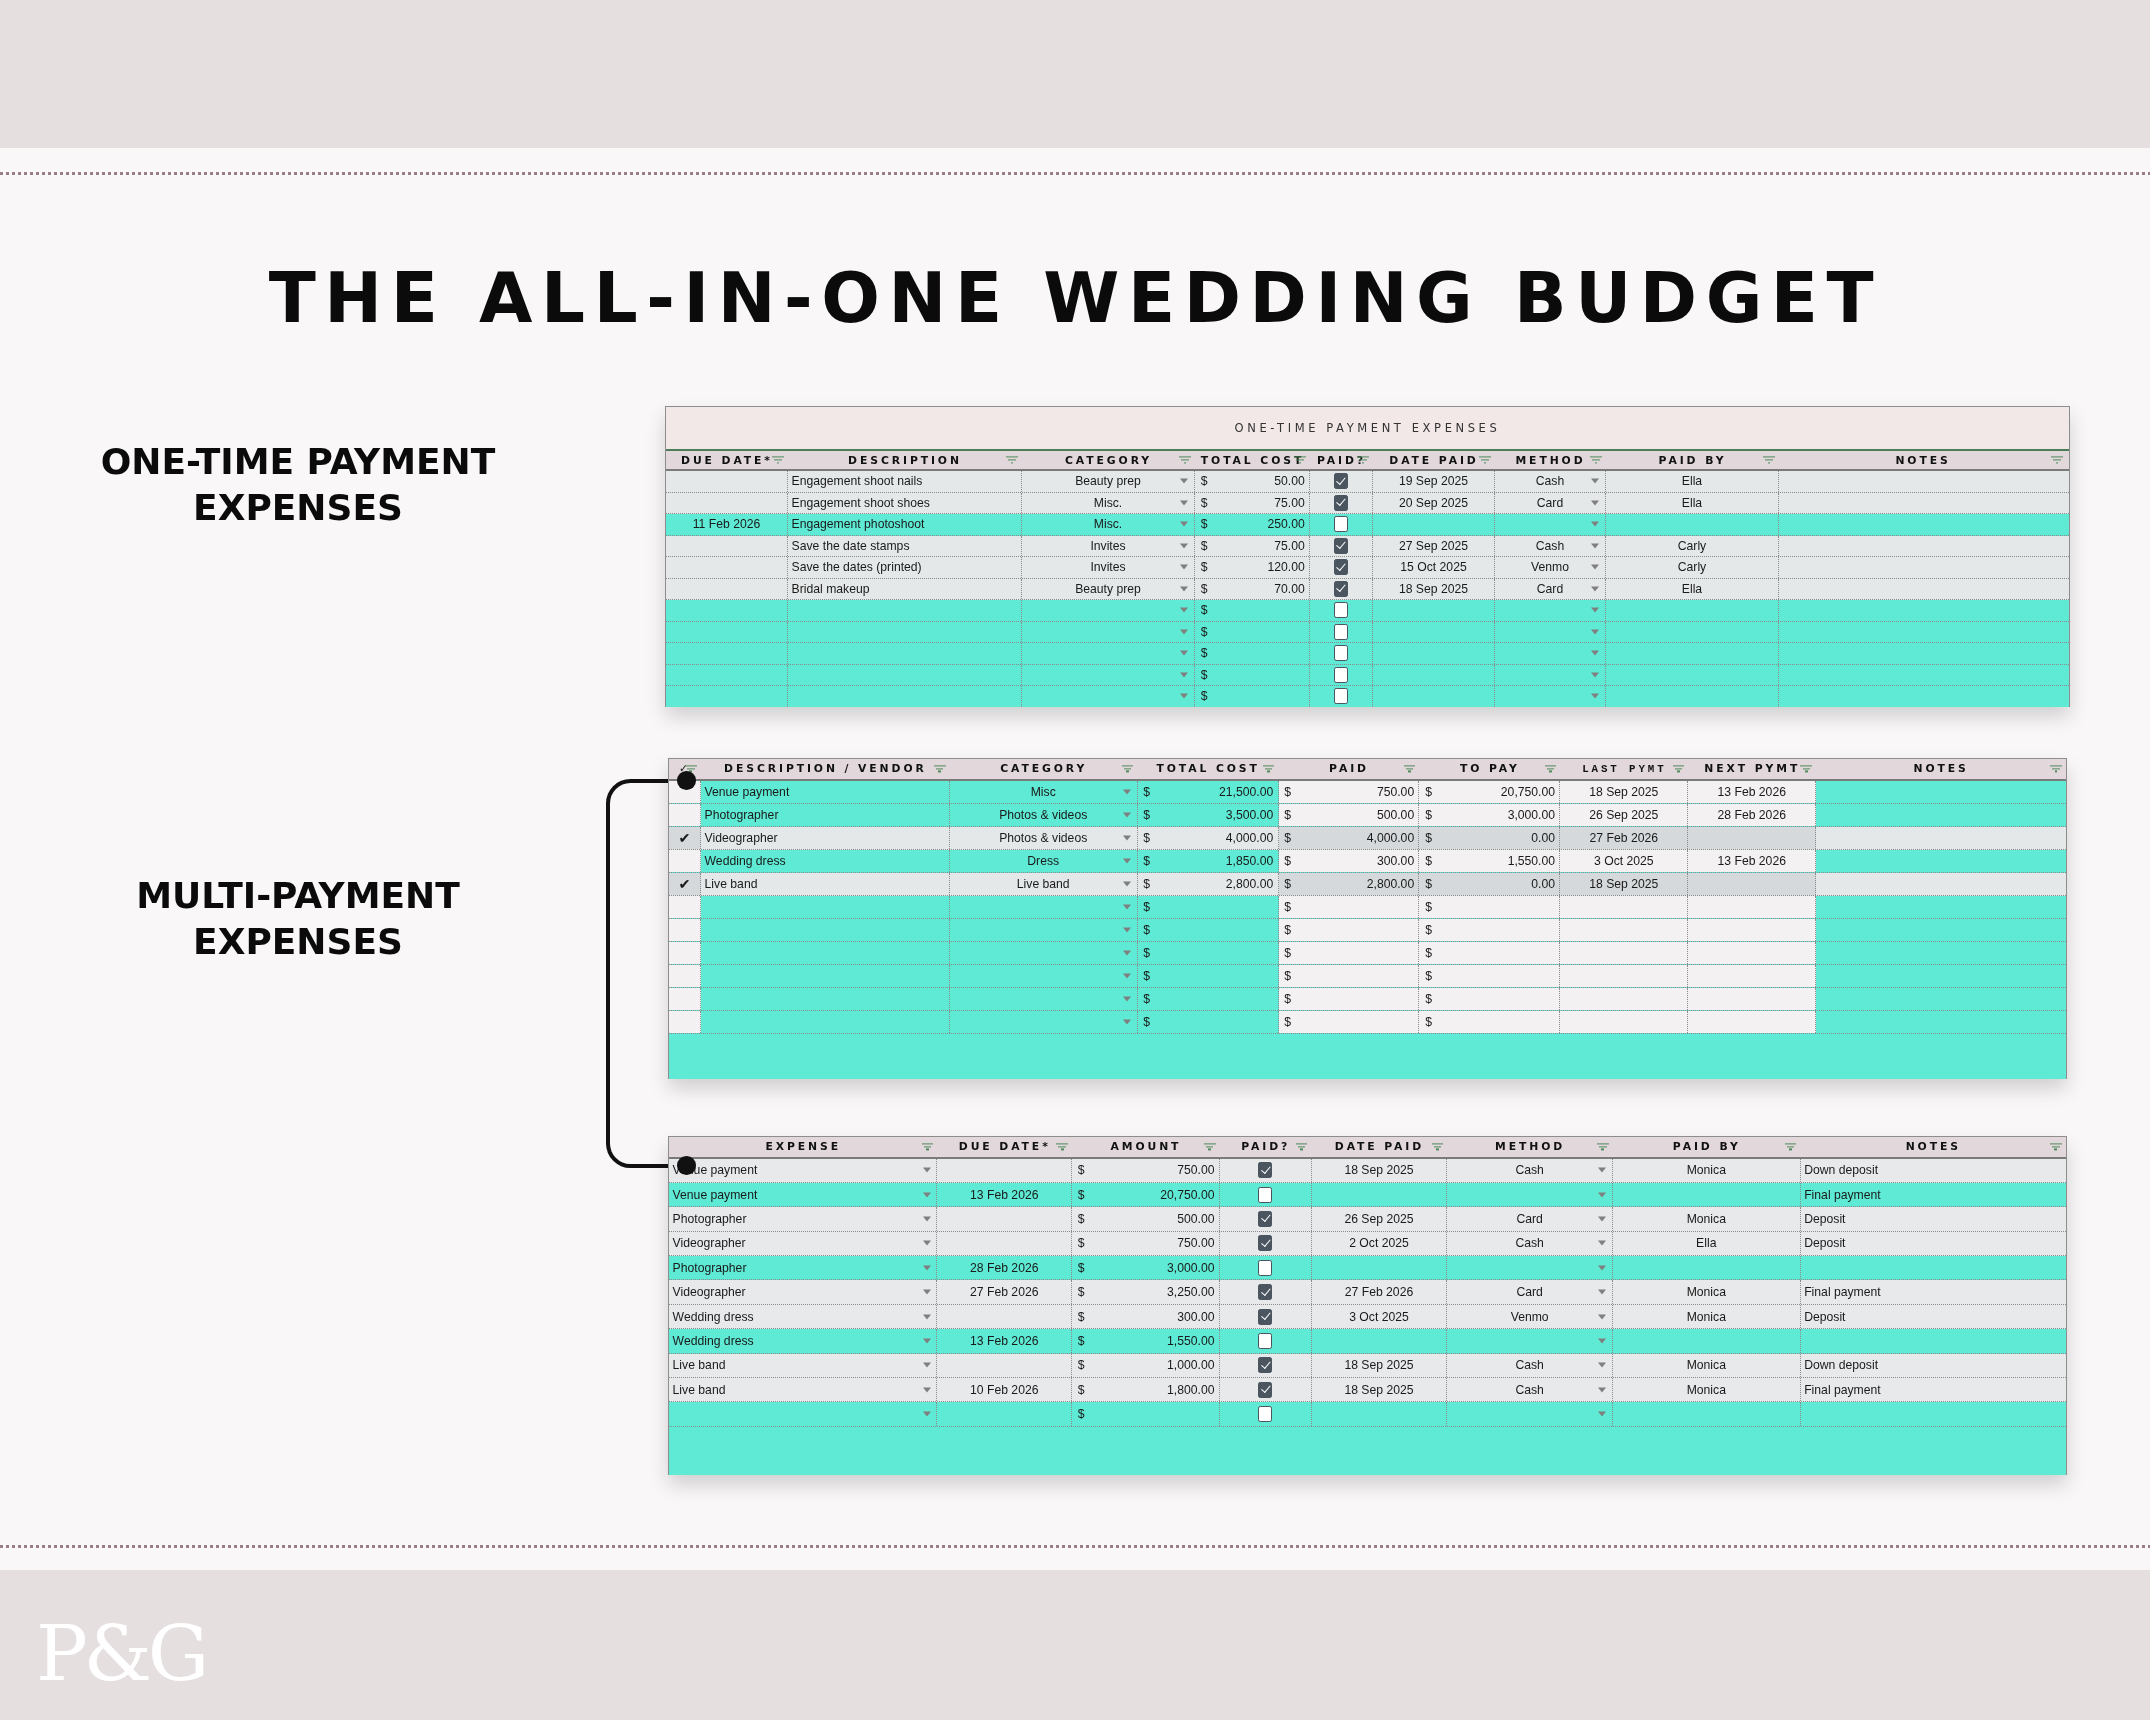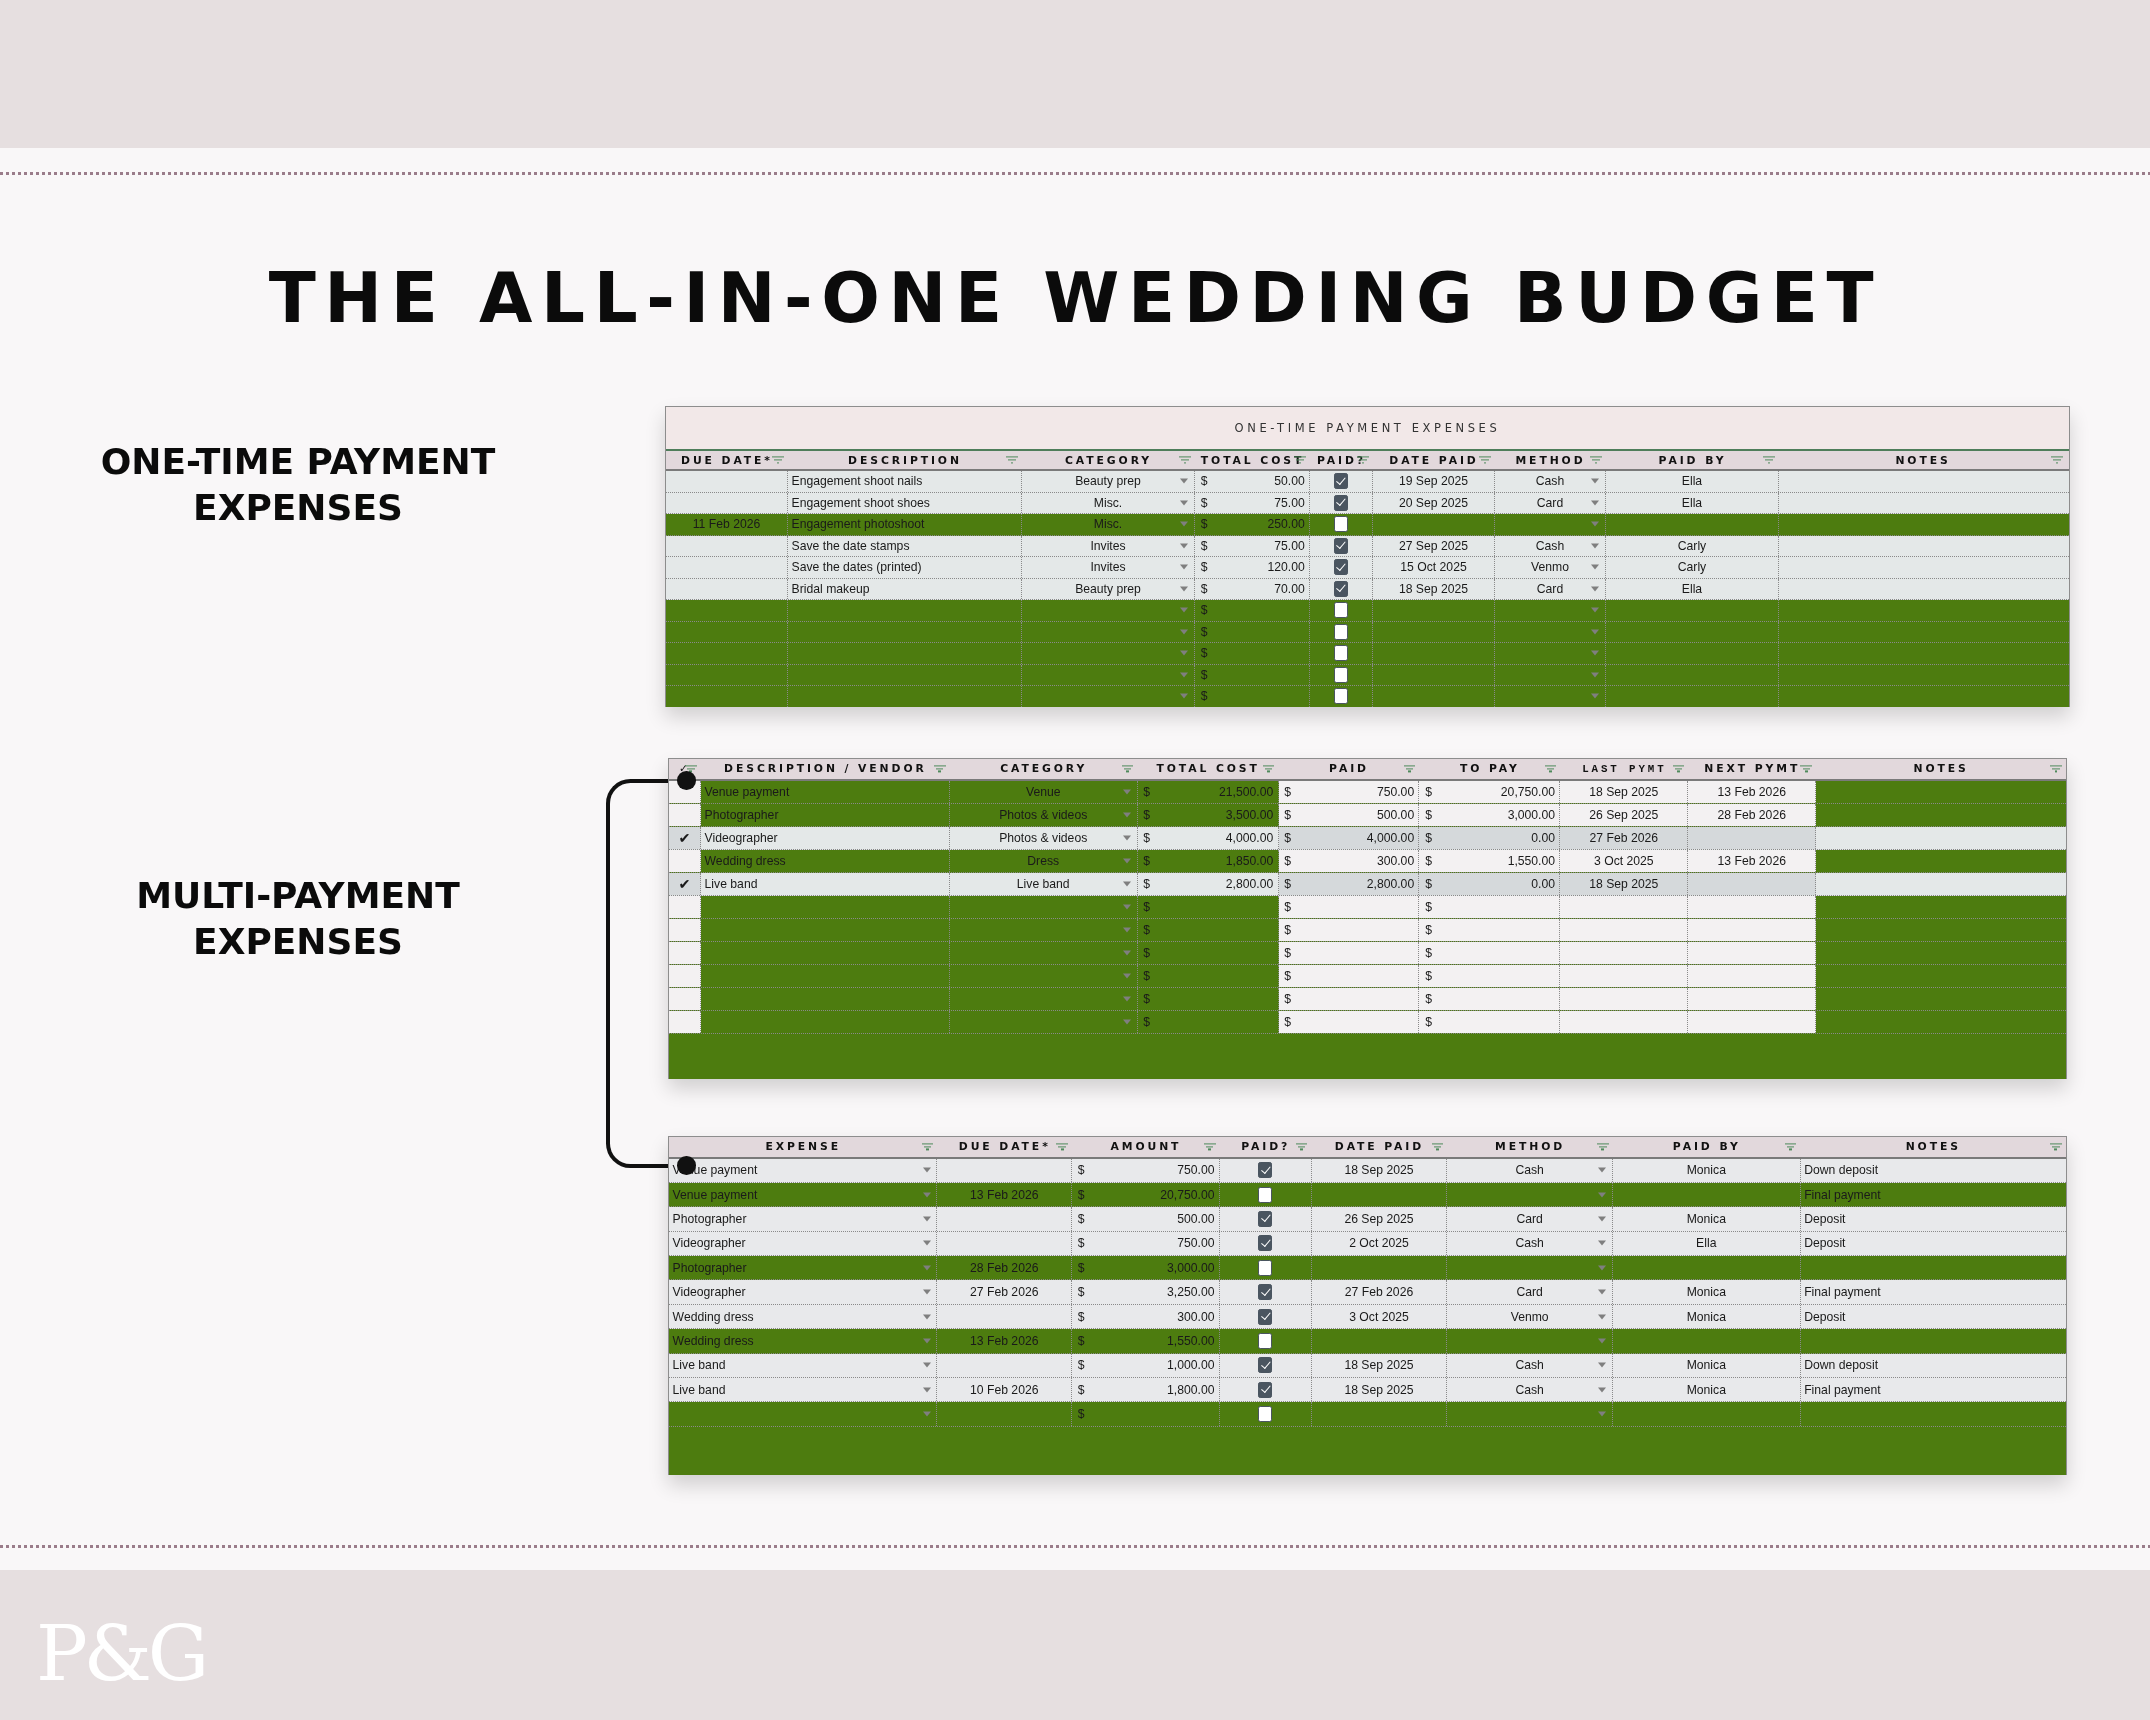--- a/index.html
+++ b/index.html
@@ -20,21 +20,21 @@
   .side.one { top: 439px; }
   .side.multi { top: 873px; }
 
   .logo { position: absolute; left: 36px; top: 1609px; font-family: "DejaVu Serif", serif; font-size: 77px; color: #ffffff; letter-spacing: -4.3px; }
 
   
   .connector { position: absolute; left: 606px; top: 779px; width: 79px; height: 389px; border: 4.3px solid #111; border-right: none; border-radius: 24.4px 0 0 24.4px; }
   .connector-dot { position: absolute; width: 18.6px; height: 18.6px; border-radius: 50%; background: #111; }
 
   
-  .sheet { position: absolute; background: #4d7c0f; box-shadow: 0 10px 18.6px rgba(0,0,0,0.16); border: 1.4px solid #8d8d8d; border-bottom: none; overflow: hidden; }
+  .sheet { position: absolute; background: #5eead4; box-shadow: 0 10px 18.6px rgba(0,0,0,0.16); border: 1.4px solid #8d8d8d; border-bottom: none; overflow: hidden; }
   .sheet-title { height: 100%; display: flex; align-items: center; justify-content: center; font-family: "DejaVu Sans", sans-serif; font-size: 11.5px; letter-spacing: 3.6px; color: #333; border-bottom: 2.2px solid #4e7d5a; }
   .title-band { width: 100%; }
   .t1 .title-band { background: #f2e8e8; }
   .t2 .title-band, .t3 .title-band { background: #d5d6d9; }
 
   .hdr { display: flex; background: #e2d8dc; border-bottom: 2.2px solid #7a7a7a; }
   .hdr .hc { position: relative; display: flex; align-items: center; justify-content: center; font-family: "DejaVu Sans", sans-serif; font-weight: bold; font-size: 10.8px; letter-spacing: 2.9px; color: #111; white-space: nowrap; overflow: hidden; }
   .hdr .hc .filter { position: absolute; right: 4.3px; top: 50%; transform: translateY(-50%); width: 11.5px; height: 7.2px; }
   .filter i { display: block; height: 1.4px; background: #4e8a5b; margin: 0 auto 1.4px; }
   .filter i:nth-child(1) { width: 11.5px; }
@@ -592,21 +592,21 @@
         </span>
       </div>
     </div>
   <div id="t2-body">
       <div class="row" style="height: 23px;">
         <div class="cell c graycol" style="width: 32px;"></div>
         <div class="cell l" style="width: 249px;">
           <span>Venue payment</span>
         </div>
         <div class="cell c" style="width: 188px;">
-          <span>Venue</span>
+          <span>Misc</span>
           <span class="dd"></span>
         </div>
         <div class="cell r money" style="width: 141px;">
           <span class="cur">$</span>
           <span>21,500.00</span>
         </div>
         <div class="cell r money graycol" style="width: 141px;">
           <span class="cur">$</span>
           <span>750.00</span>
         </div>

